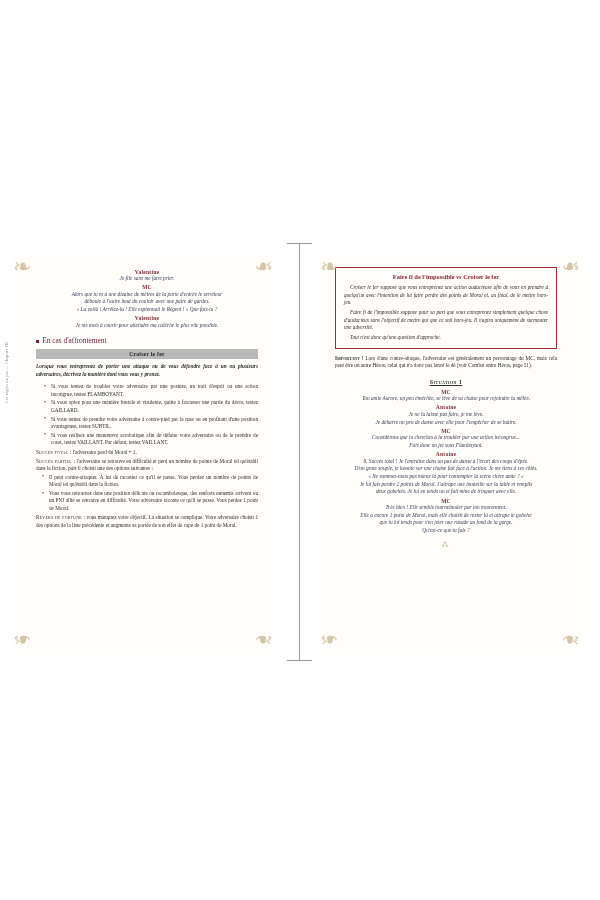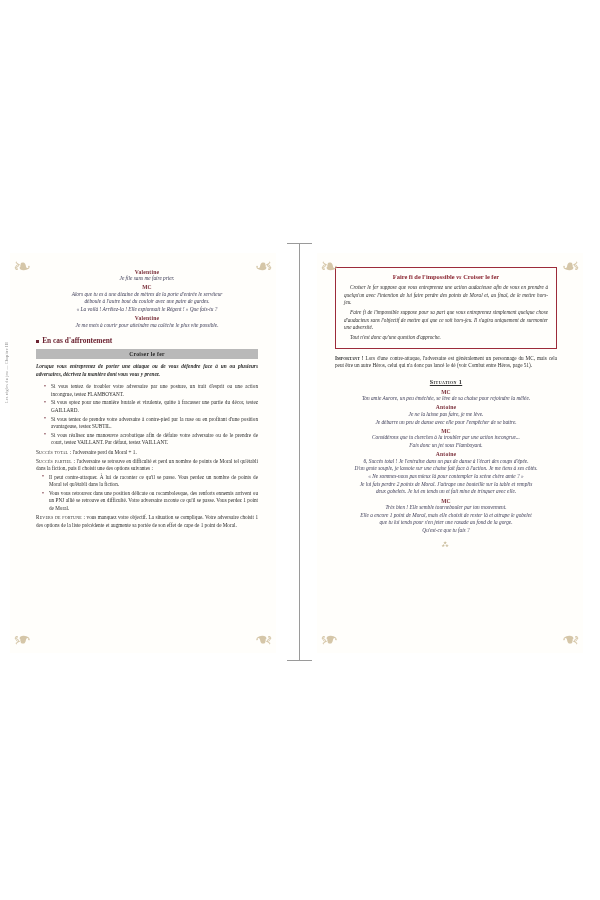--- a/index.html
+++ b/index.html
@@ -95,21 +95,21 @@
     text-align: center;
     font-style: italic;
     font-size: 5.3px;
     color: #3a3a55;
     line-height: 1.45;
     margin: 0;
   }
 
   .section-bullet {
     font-size: 7.4px;
-    font-weight: bold;
+    font-weight: normal;
     color: #6b2230;
     margin: 7px 0 4px;
   }
   .section-bullet .sq {
     display: inline-block;
     width: 3.2px;
     height: 3.2px;
     background: #6b2230;
     margin-right: 3px;
     vertical-align: middle;

